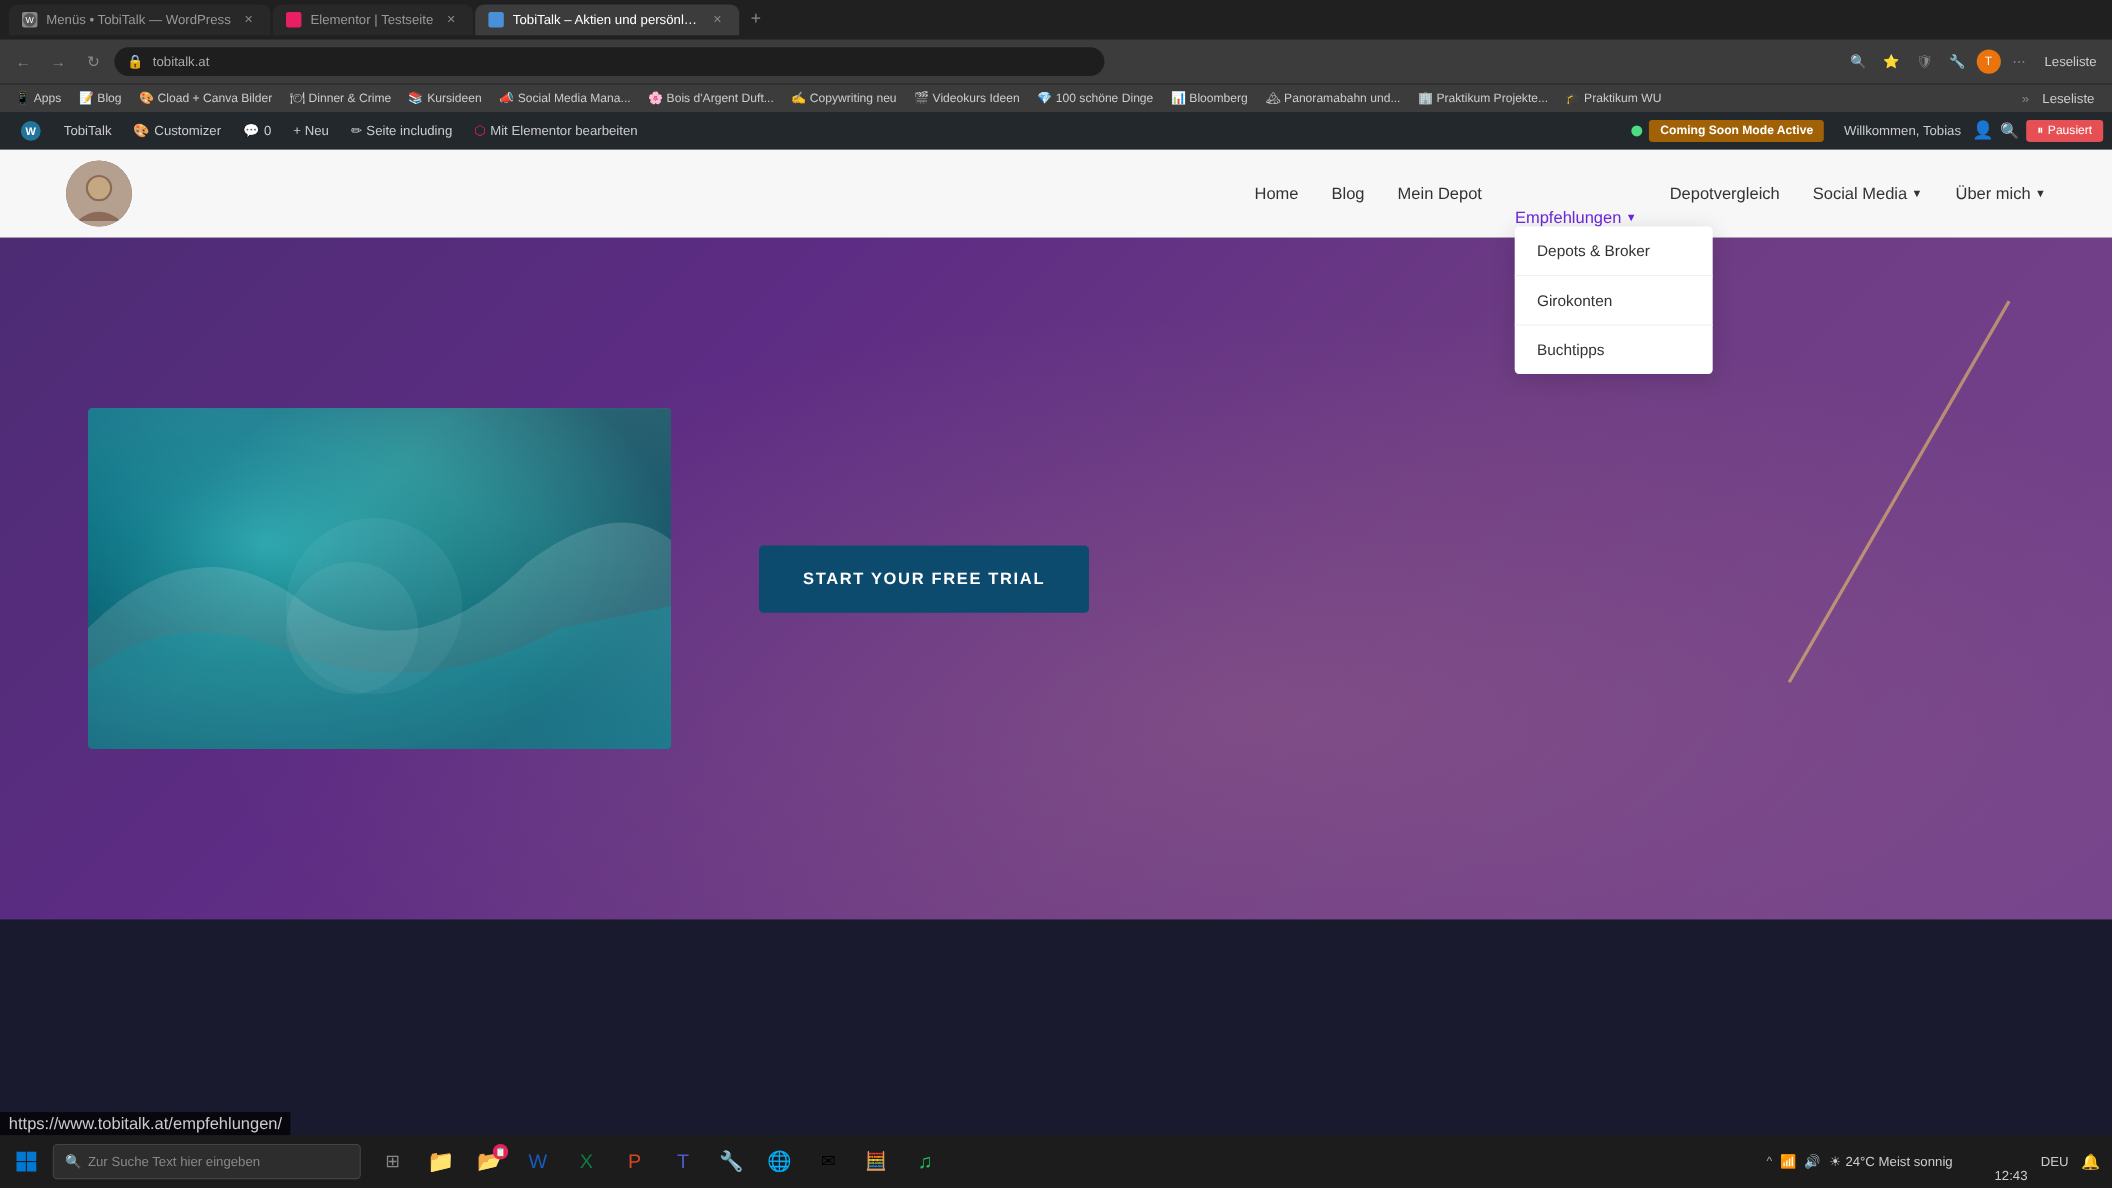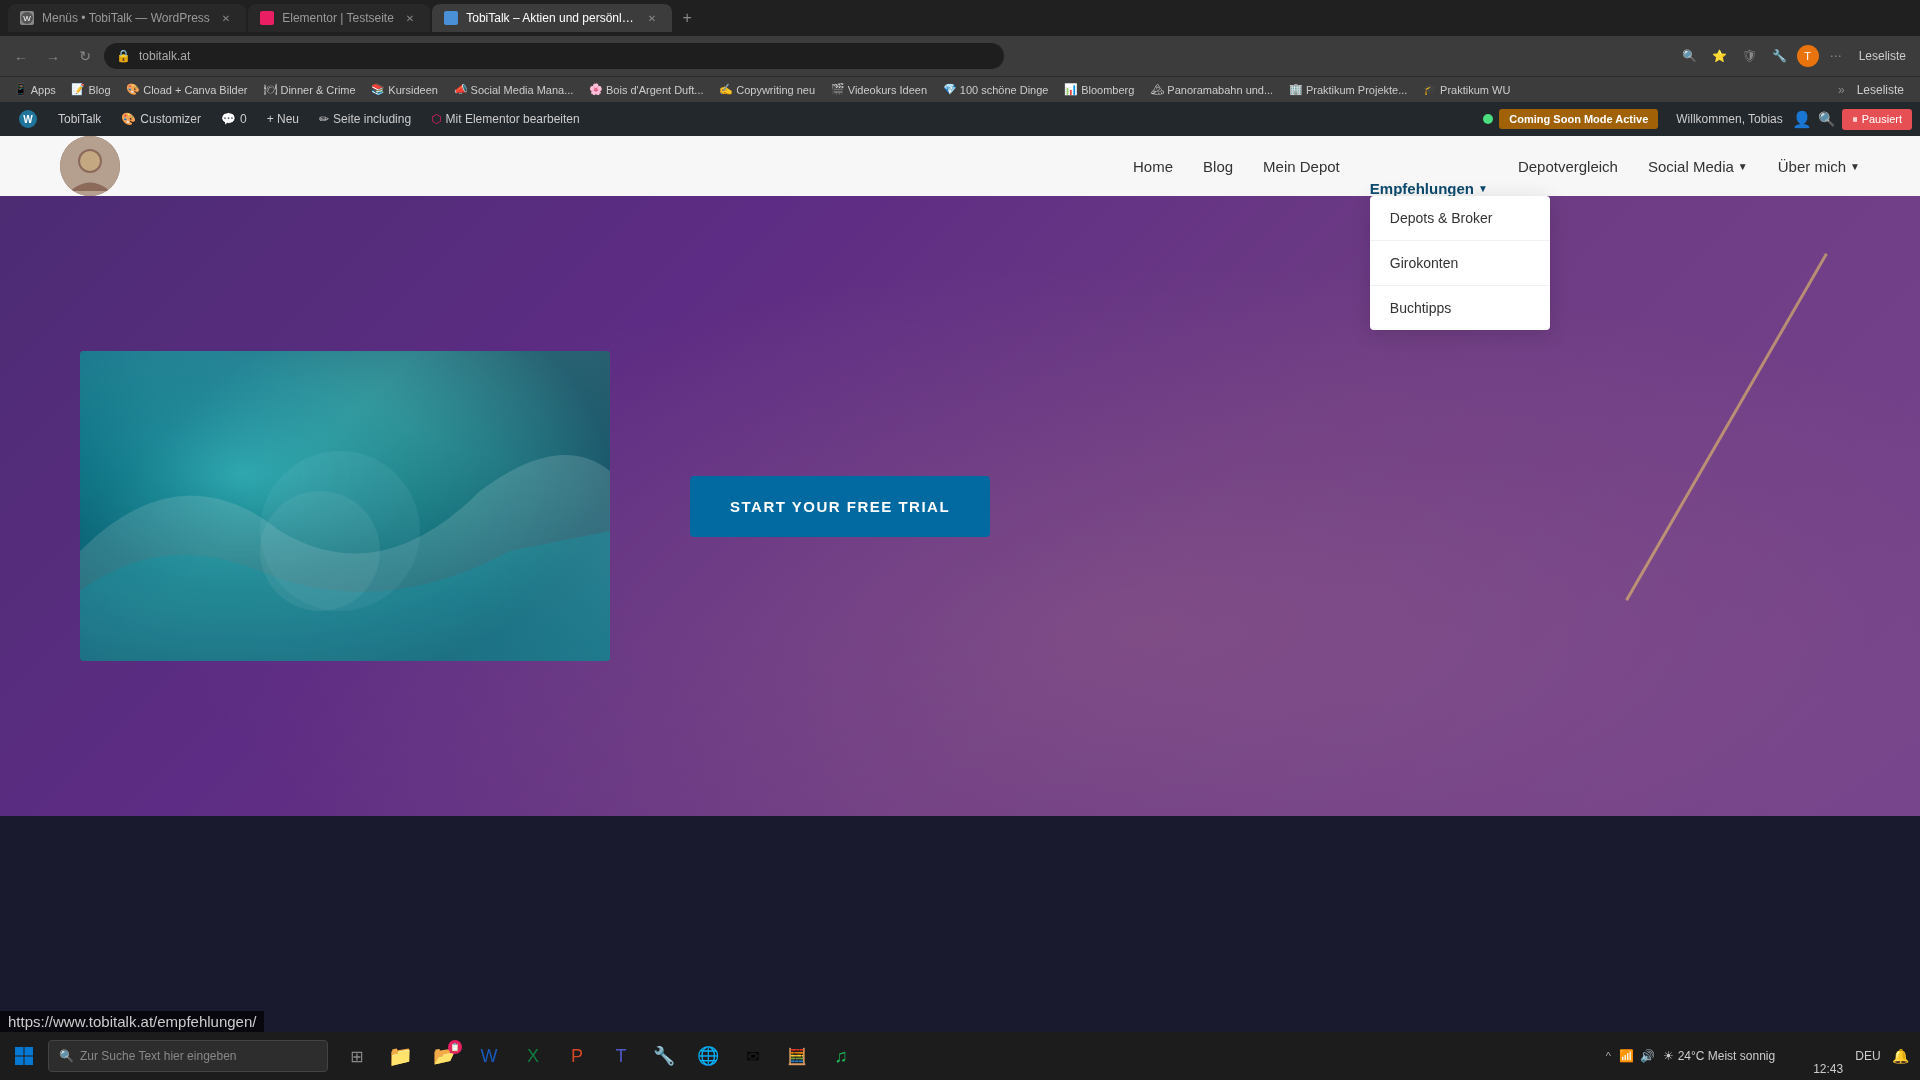--- a/index.html
+++ b/index.html
@@ -29,43 +29,43 @@
     
     .wp-admin-bar { background: #23282d; height: 34px; display: flex; align-items: center; padding: 0 8px; gap: 0; }
     .wp-admin-item { display: flex; align-items: center; gap: 4px; color: #ccc; font-size: 12px; padding: 0 10px; height: 34px; cursor: pointer; white-space: nowrap; }
     .wp-logo { width: 20px; height: 20px; }
     .coming-soon-badge { background: #a16207; color: #fff; font-size: 11px; font-weight: 700; padding: 4px 10px; border-radius: 3px; white-space: nowrap; }
     .wp-admin-right { margin-left: auto; display: flex; align-items: center; }
     .paused-btn { background: #e65054; color: #fff; font-size: 11px; padding: 4px 10px; border-radius: 3px; display: flex; align-items: center; gap: 4px; }
     .greeting { color: #ccc; font-size: 12px; padding: 0 10px; }
 
     
-    .site-header { background: rgba(255,255,255,0.97); height: 60px; display: flex; align-items: center; padding: 0 60px; position: relative; z-index: 100; }
+    .site-header { background: rgba(255,255,255,0.97); height: 80px; display: flex; align-items: center; padding: 0 60px; position: relative; z-index: 100; }
     .site-logo { width: 60px; height: 60px; border-radius: 50%; background: #8B6A5A; overflow: hidden; display: flex; align-items: center; justify-content: center; margin-right: auto; }
     .site-nav { display: flex; align-items: center; gap: 30px; }
     .nav-item { font-size: 15px; color: #333; cursor: pointer; white-space: nowrap; display: flex; align-items: center; gap: 4px; }
-    .nav-item.active { color: #0c4a6e; font-weight: 700; margin-top: 44px; }
+    .nav-item.active { color: #6d28d9; font-weight: 400; margin-top: 44px; }
 
     
     .dropdown-menu { position: absolute; top: 80px; left: 50%; background: #fff; box-shadow: 0 4px 20px rgba(0,0,0,0.15); border-radius: 4px; min-width: 180px; z-index: 200; }
     .dropdown-item { padding: 14px 20px; font-size: 14px; color: #333; cursor: pointer; display: block; border-bottom: 1px solid #f0f0f0; }
     .dropdown-item:last-child { border-bottom: none; }
 
     
     .hero-section { position: relative; width: 100%; height: 620px; display: flex; align-items: center; overflow: hidden; }
     .hero-bg { position: absolute; inset: 0; background: linear-gradient(135deg, #4a3070 0%, #6a3090 30%, #8B5090 60%, #9B60A0 100%); }
     .hero-bg-overlay { position: absolute; inset: 0; background: rgba(80, 40, 120, 0.5); }
     .hero-content { position: relative; z-index: 10; width: 100%; display: flex; align-items: center; padding: 0 80px; gap: 80px; }
     .hero-image { width: 530px; height: 310px; border-radius: 4px; overflow: hidden; flex-shrink: 0; }
     .hero-image-inner { width: 100%; height: 100%; background: linear-gradient(135deg, #1a8090 0%, #0a6070 20%, #2a9080 40%, #1a7060 60%, #0a5040 80%, #1a8080 100%); position: relative; }
     .wave-overlay { position: absolute; inset: 0; background: linear-gradient(200deg, rgba(255,255,255,0.3) 0%, rgba(100,200,220,0.4) 30%, rgba(0,100,120,0.6) 60%, rgba(0,60,80,0.8) 100%); }
     .hero-text { flex: 1; color: #fff; }
     .hero-title { font-size: 52px; font-weight: 700; line-height: 1.15; color: #fff; margin-bottom: 20px; font-family: Georgia, serif; }
     .hero-description { font-size: 16px; color: rgba(255,255,255,0.9); line-height: 1.7; margin-bottom: 40px; max-width: 520px; }
-    .hero-cta { background: #0369a1; color: #fff; font-size: 15px; font-weight: 700; letter-spacing: 1.5px; padding: 22px 40px; border: none; cursor: pointer; border-radius: 4px; display: inline-block; }
+    .hero-cta { background: #0c4a6e; color: #fff; font-size: 15px; font-weight: 700; letter-spacing: 1.5px; padding: 22px 40px; border: none; cursor: pointer; border-radius: 4px; display: inline-block; }
     .taskbar { position: fixed; bottom: 0; left: 0; right: 0; height: 48px; background: #1c1c1c; display: flex; align-items: center; z-index: 2000; }
     .start-btn { width: 48px; height: 48px; display: flex; align-items: center; justify-content: center; background: transparent; cursor: pointer; }
     .taskbar-search { background: #2d2d2d; border: 1px solid #444; border-radius: 4px; height: 32px; display: flex; align-items: center; padding: 0 10px; gap: 6px; min-width: 280px; cursor: text; }
     .taskbar-search span { font-size: 12px; color: #888; }
     .taskbar-icons { display: flex; align-items: center; gap: 2px; padding: 0 8px; }
     .taskbar-icon { width: 42px; height: 48px; display: flex; align-items: center; justify-content: center; cursor: pointer; font-size: 20px; }
     .taskbar-right { margin-left: auto; display: flex; align-items: center; gap: 8px; padding: 0 10px; }
     .clock { color: #ccc; font-size: 12px; text-align: right; line-height: 1.4; margin-top: 44px; }
     .weather { display: flex; align-items: center; gap: 4px; color: #ccc; font-size: 12px; }
     .lang-badge { color: #ccc; font-size: 12px; padding: 0 4px; text-align: right; }

